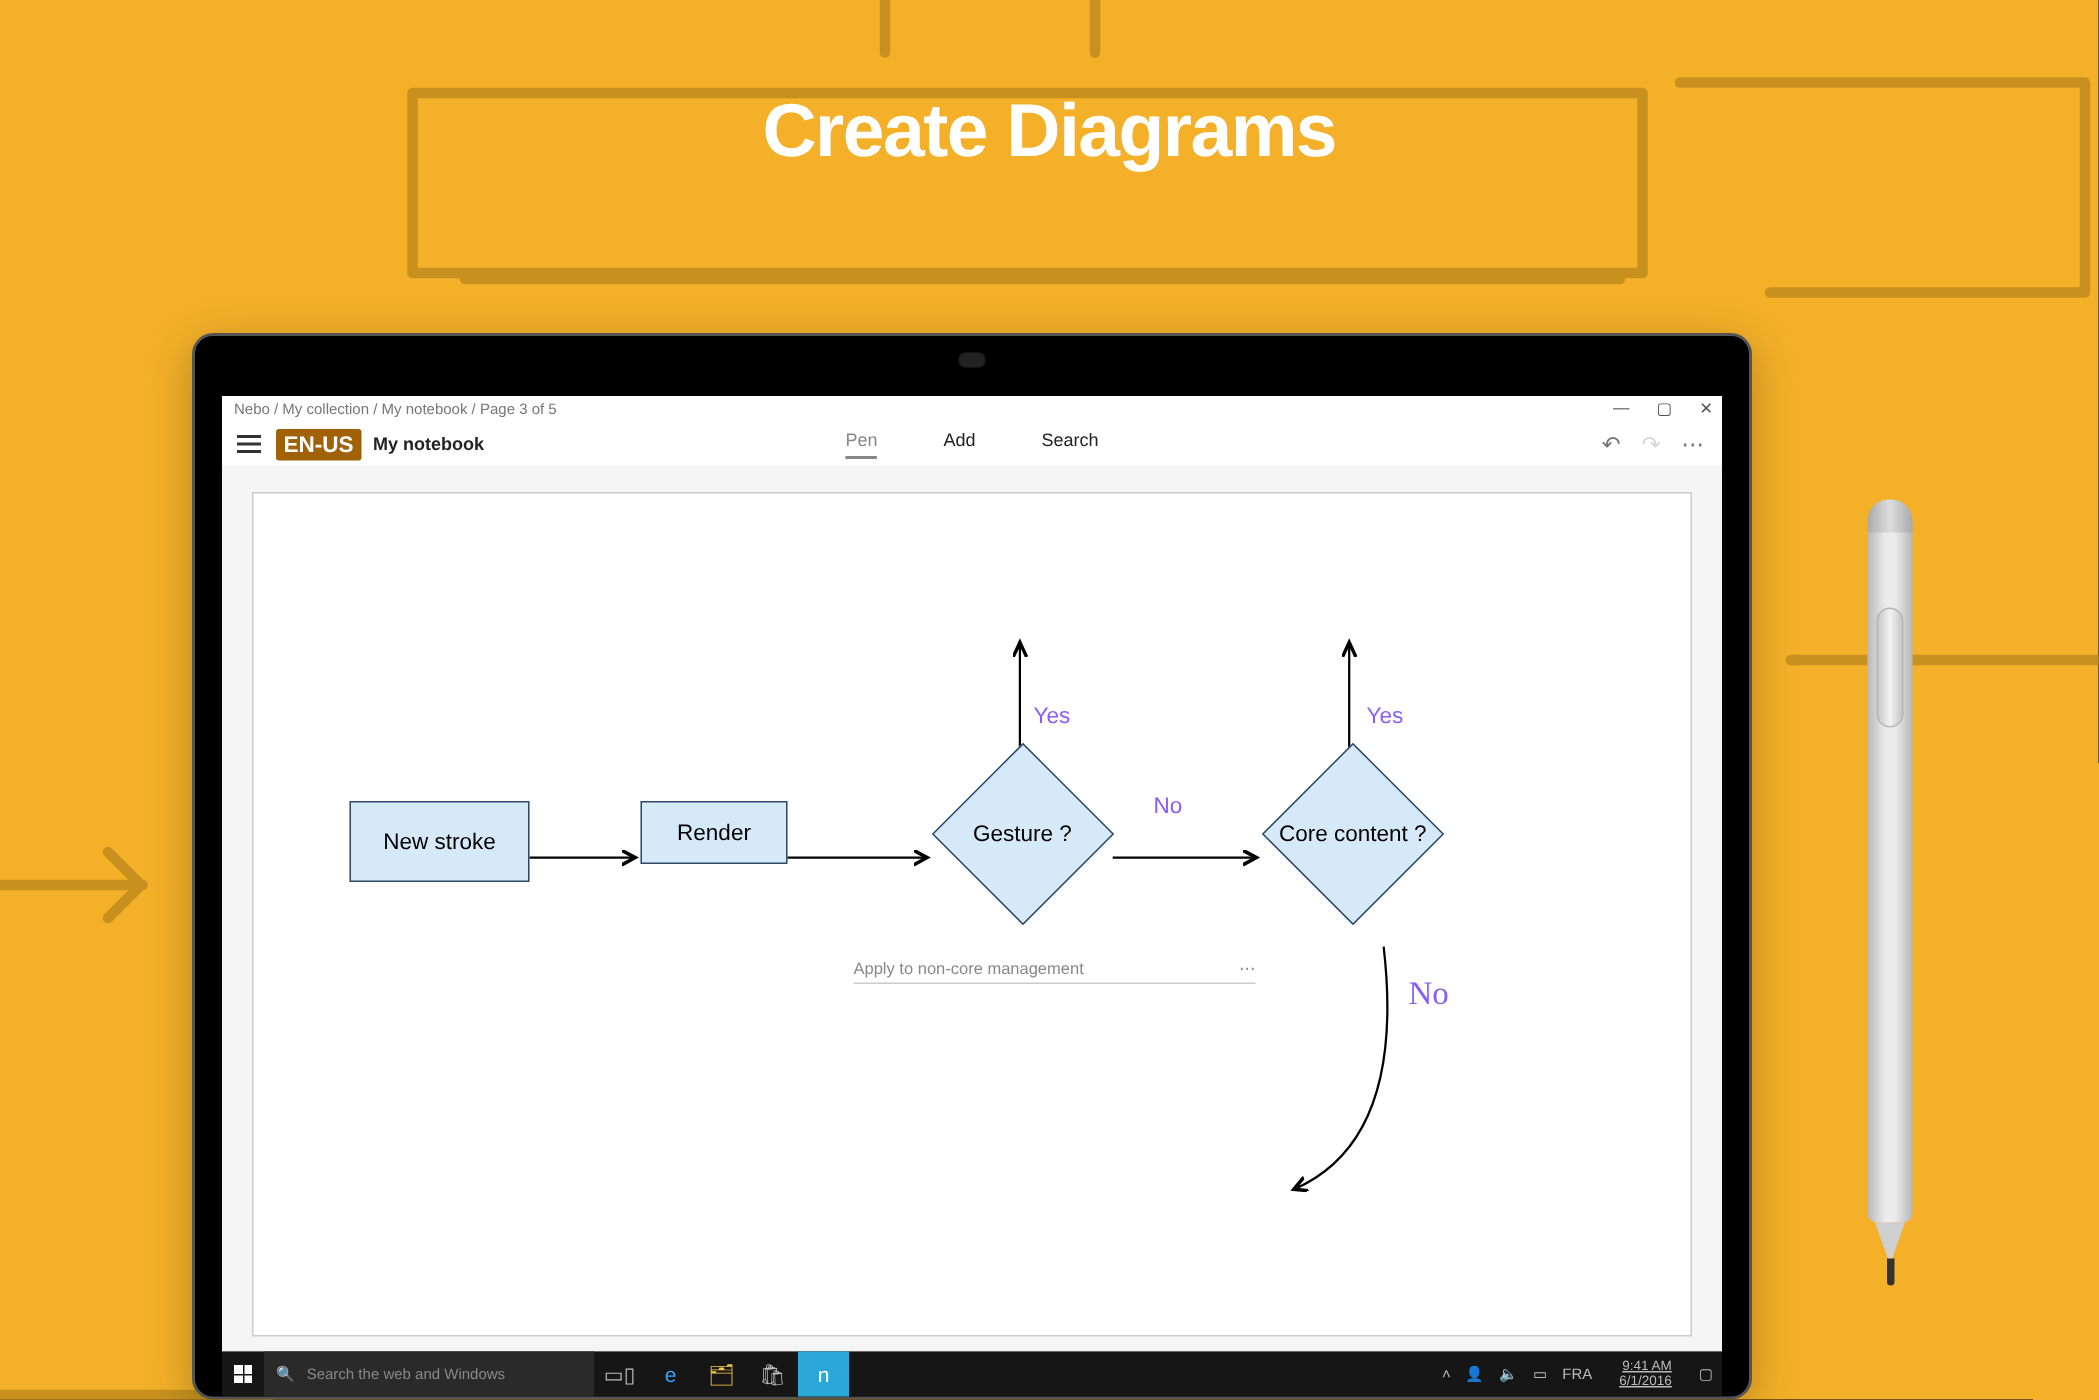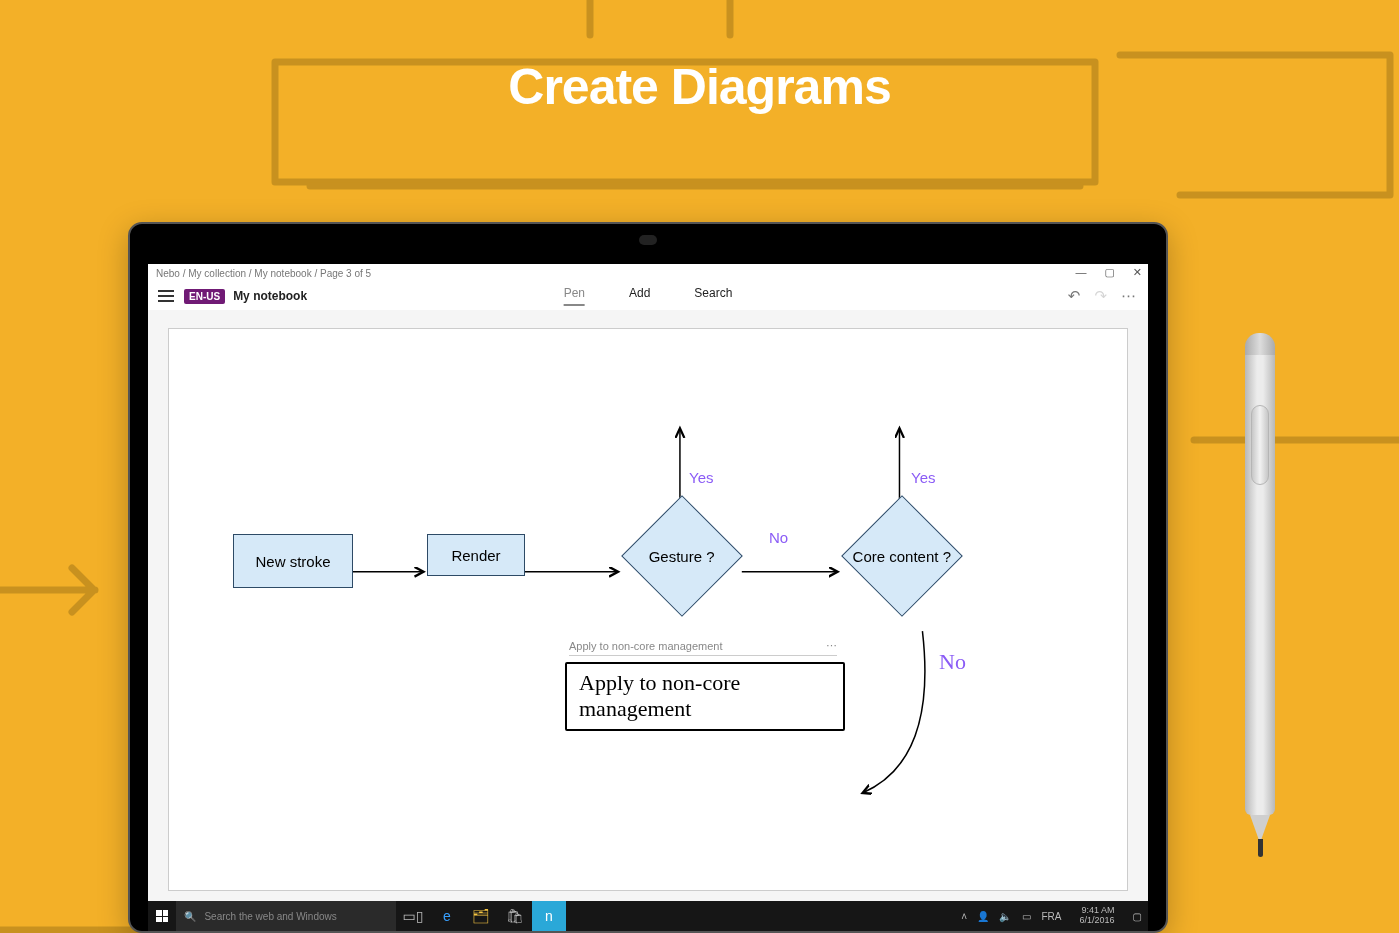--- a/index.html
+++ b/index.html
@@ -27,21 +27,21 @@
     background:#fff; display:flex; flex-direction:column;
   }
   
   .titlebar { height:18px; display:flex; align-items:center; font-size:10px; color:#777; padding:0 8px; position:relative; }
   .winctrl { position:absolute; right:6px; top:2px; display:flex; gap:18px; color:#555; font-size:11px; }
   .winctrl span { cursor:default; }
   
   .appheader { height:28px; display:flex; align-items:center; padding:0 10px; position:relative; }
   .hamburger { width:16px; height:12px; display:flex; flex-direction:column; justify-content:space-between; margin-right:10px; }
   .hamburger span { height:2px; background:#333; }
-  .langbadge { background:#701a75; color:#fff; font-size:10px; padding:2px 5px; border-radius:2px; font-weight:700; margin-right:8px; }
+  .langbadge { background:#a16207; color:#fff; font-size:15px; padding:2px 5px; border-radius:2px; font-weight:700; margin-right:8px; }
   .nbname { font-size:12px; font-weight:700; color:#222; }
   .centertabs { position:absolute; left:50%; transform:translateX(-50%); display:flex; gap:44px; font-size:12px; color:#222; }
   .centertabs .pen { color:#888; border-bottom:2px solid #888; padding-bottom:4px; }
   .rightctrl { position:absolute; right:12px; display:flex; align-items:center; gap:14px; color:#777; font-size:15px; }
   
   .toolrow { height:36px; display:flex; align-items:center; justify-content:center; gap:14px; border-top:1px solid #eee; border-bottom:1px solid #eee; font-size:10px; color:#888; }
   .tool-pencil, .tool-eraser { width:18px; height:18px; display:flex; align-items:center; justify-content:center; color:#666; }
   .underline-sel { border-bottom:2px solid #aaa; padding-bottom:4px; }
   .size-ind { display:flex; flex-direction:column; align-items:center; gap:2px; margin:0 4px; }
   .size-dot { width:3px; height:3px; border-radius:50%; background:#222; }
@@ -63,21 +63,21 @@
   .flowsvg line, .flowsvg path { stroke:#000; stroke-width:1.5; fill:none; }
   
   .taskbar { position:absolute; left:18px; right:18px; bottom:0; height:30px; background:#161616; display:flex; align-items:center; color:#bbb; font-size:10px; }
   .tb-start { width:28px; display:flex; align-items:center; justify-content:center; }
   .winlogo { width:12px; height:12px; display:grid; grid-template-columns:1fr 1fr; grid-template-rows:1fr 1fr; gap:1px; }
   .winlogo span { background:#fff; }
   .tb-search { flex:0 0 220px; height:100%; background:#2a2a2a; display:flex; align-items:center; padding:0 8px; color:#888; gap:8px; }
   .tb-icons { display:flex; align-items:center; height:100%; }
   .tb-icons .ic { width:34px; height:100%; display:flex; align-items:center; justify-content:center; font-size:14px; }
   .tb-tray { margin-left:auto; display:flex; align-items:center; height:100%; padding-right:6px; gap:10px; }
-  .tb-time { text-align:right; font-size:9px; line-height:1.1; padding:0 8px; }
+  .tb-time { text-align:right; font-size:9px; line-height:1.1; padding:0 8px;text-decoration:underline; }
   
   .stylus { position:absolute; left:1245px; top:335px; width:30px; height:540px; }
   .stylus-body { width:100%; height:480px; background:linear-gradient(90deg,#b8b8b8,#ececec 40%,#ececec 60%,#b8b8b8); border-radius:14px 14px 6px 6px; position:relative; }
   .stylus-cap { position:absolute; top:-2px; left:0; right:0; height:22px; background:linear-gradient(90deg,#aaa,#ddd,#aaa); border-radius:14px 14px 0 0; }
   .stylus-btn { position:absolute; top:70px; left:6px; right:6px; height:80px; background:linear-gradient(90deg,#c7c7c7,#f2f2f2,#c7c7c7); border-radius:10px; border:1px solid #b5b5b5; }
   .stylus-tip { width:0; height:0; margin:0 auto; border-left:10px solid transparent; border-right:10px solid transparent; border-top:28px solid #cfcfcf; }
   .stylus-nib { width:5px; height:18px; background:#333; margin:-4px auto 0; border-radius:0 0 3px 3px; }
 </style>
 </head>
 <body>
@@ -172,24 +172,20 @@
         <div class="flowlabel" style="left:520px; top:140px;">Yes</div>
         <div class="flowlabel" style="left:600px; top:200px;">No</div>
         <div class="flowlabel" style="left:742px; top:140px;">Yes</div>
         <div class="flowlabel" style="left:770px; top:320px; font-family:'Segoe Script',cursive; font-size:22px;">No</div>
 
         <div class="hint-row" style="left:400px; top:310px; width:268px; justify-content:space-between;">
           <span>Apply to non-core management</span>
           <span>⋯</span>
         </div>
 
-        <div class="handbox" style="left:396px; top:333px; width:280px;">
-          <span style="white-space:pre-line;">Apply to non-core
-management</span>
-        </div>
 
       </div>
     </div>
 
   </div>
 
   <div class="taskbar">
     <div class="tb-start">
       <div class="winlogo">
           <span></span>

